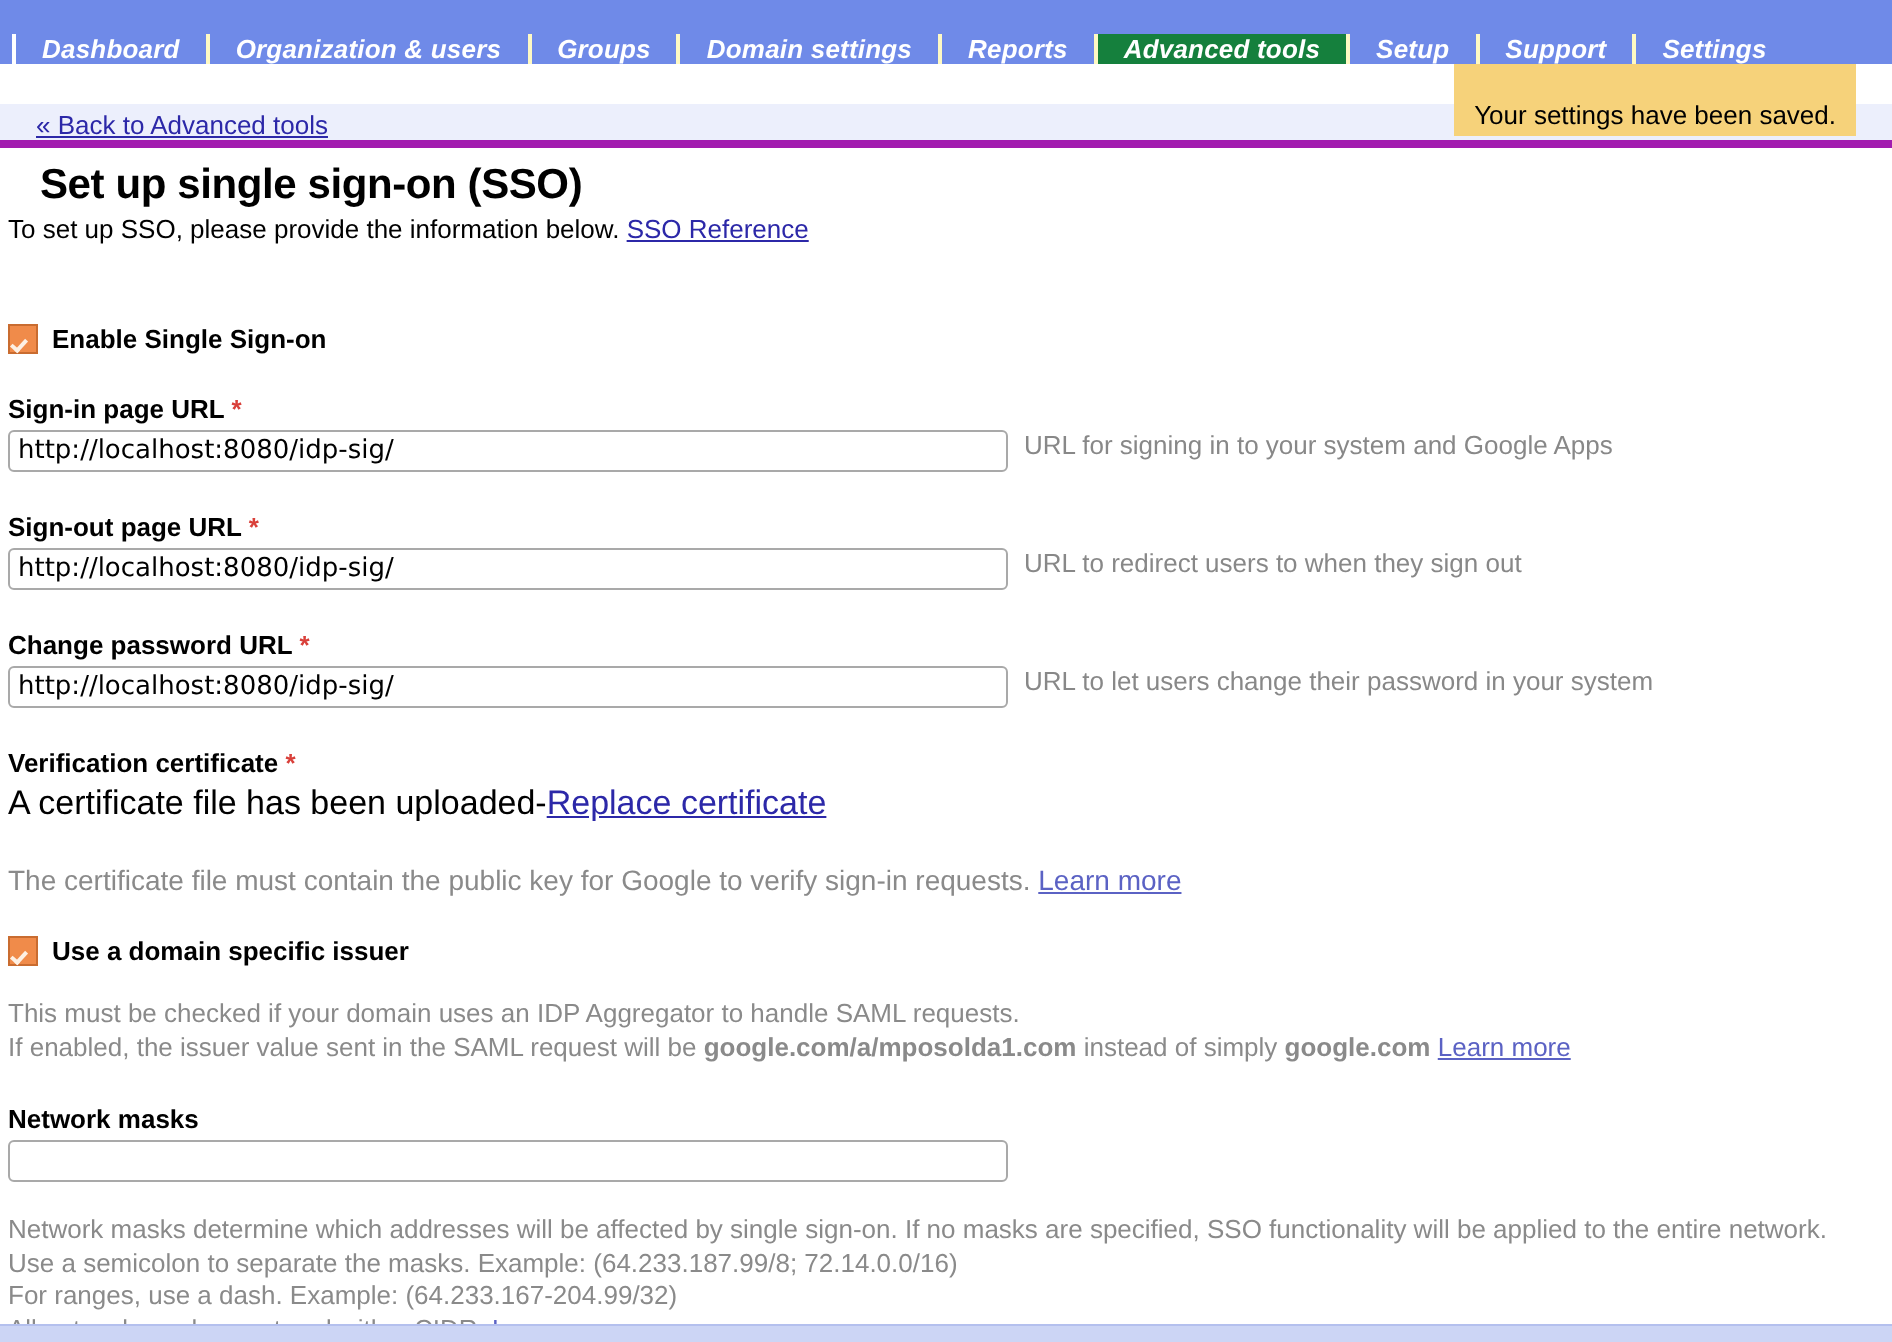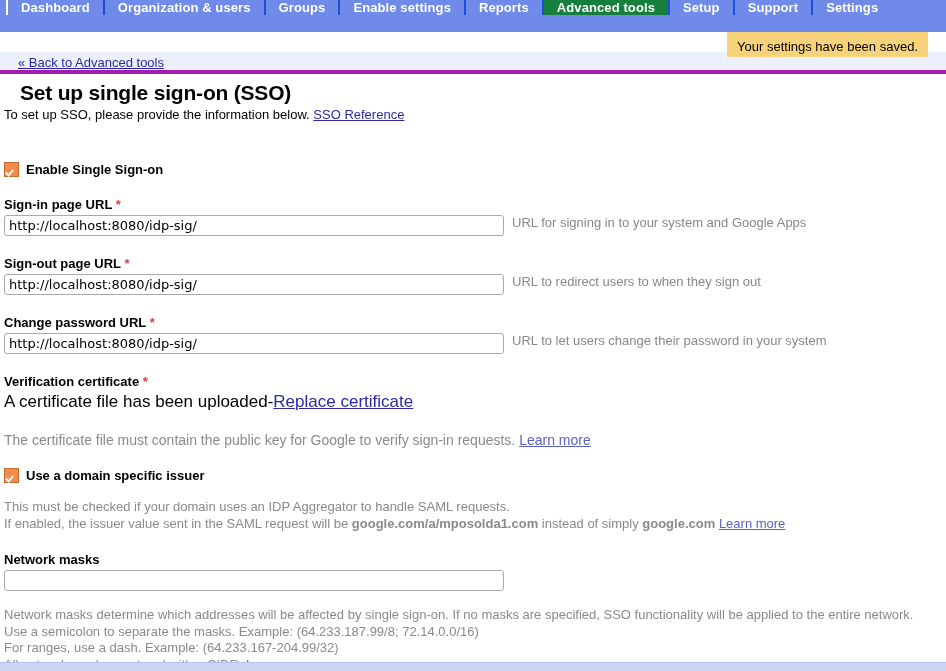--- a/index.html
+++ b/index.html
@@ -17,34 +17,35 @@
     position: relative;
     overflow: hidden;
   }
 
   
   .tabbar {
     position: relative;
     height: 32px;
     background: #6f8ae8;
     display: flex;
-    align-items: flex-start;
+    align-items: flex-end;
     padding-left: 6px;
     box-sizing: border-box;
+    font-style: italic;
   }
   .tab {
     display: flex;
     align-items: center;
     justify-content: center;
     padding: 0 13px;
     color: #ffffff;
     font-weight: bold;
     font-size: 13px;
     white-space: nowrap;
-    border-left: 2px solid #1d4ed8;
+    border-left: 2px solid #fef9c3;
     cursor: pointer;
     letter-spacing: 0.1px;
   }
   .tab:first-child { border-left: 2px solid #ffffff; }
   .tab.selected {
     background: #15803d;
   }
   .tab-filler {
     flex: 1 1 auto;
     border-left: 2px solid #ffffff;
@@ -56,21 +57,21 @@
     height: 20px;
     background: #ffffff;
   }
   .notice {
     position: absolute;
     right: 18px;
     top: 0px;
     background: #f6d27a;
     color: #000000;
     font-size: 13px;
-    padding: 7px 10px 3px 10px;
+    padding: 18px 10px 3px 10px;
     white-space: nowrap;
     line-height: 15px;
   }
 
   
   .backband {
     background: #eceffc;
     border-bottom: 4px solid #a21caf;
     padding: 3px 0 4px 18px;
     box-sizing: border-box;
@@ -211,21 +212,21 @@
   <div class="tab">
       <span>Dashboard</span>
     </div>
   <div class="tab">
       <span>Organization &amp; users</span>
     </div>
   <div class="tab">
       <span>Groups</span>
     </div>
   <div class="tab">
-      <span>Enable settings</span>
+      <span>Domain settings</span>
     </div>
   <div class="tab">
       <span>Reports</span>
     </div>
   <div class="tab selected">
       <span>Advanced tools</span>
     </div>
   <div class="tab">
       <span>Setup</span>
     </div>

